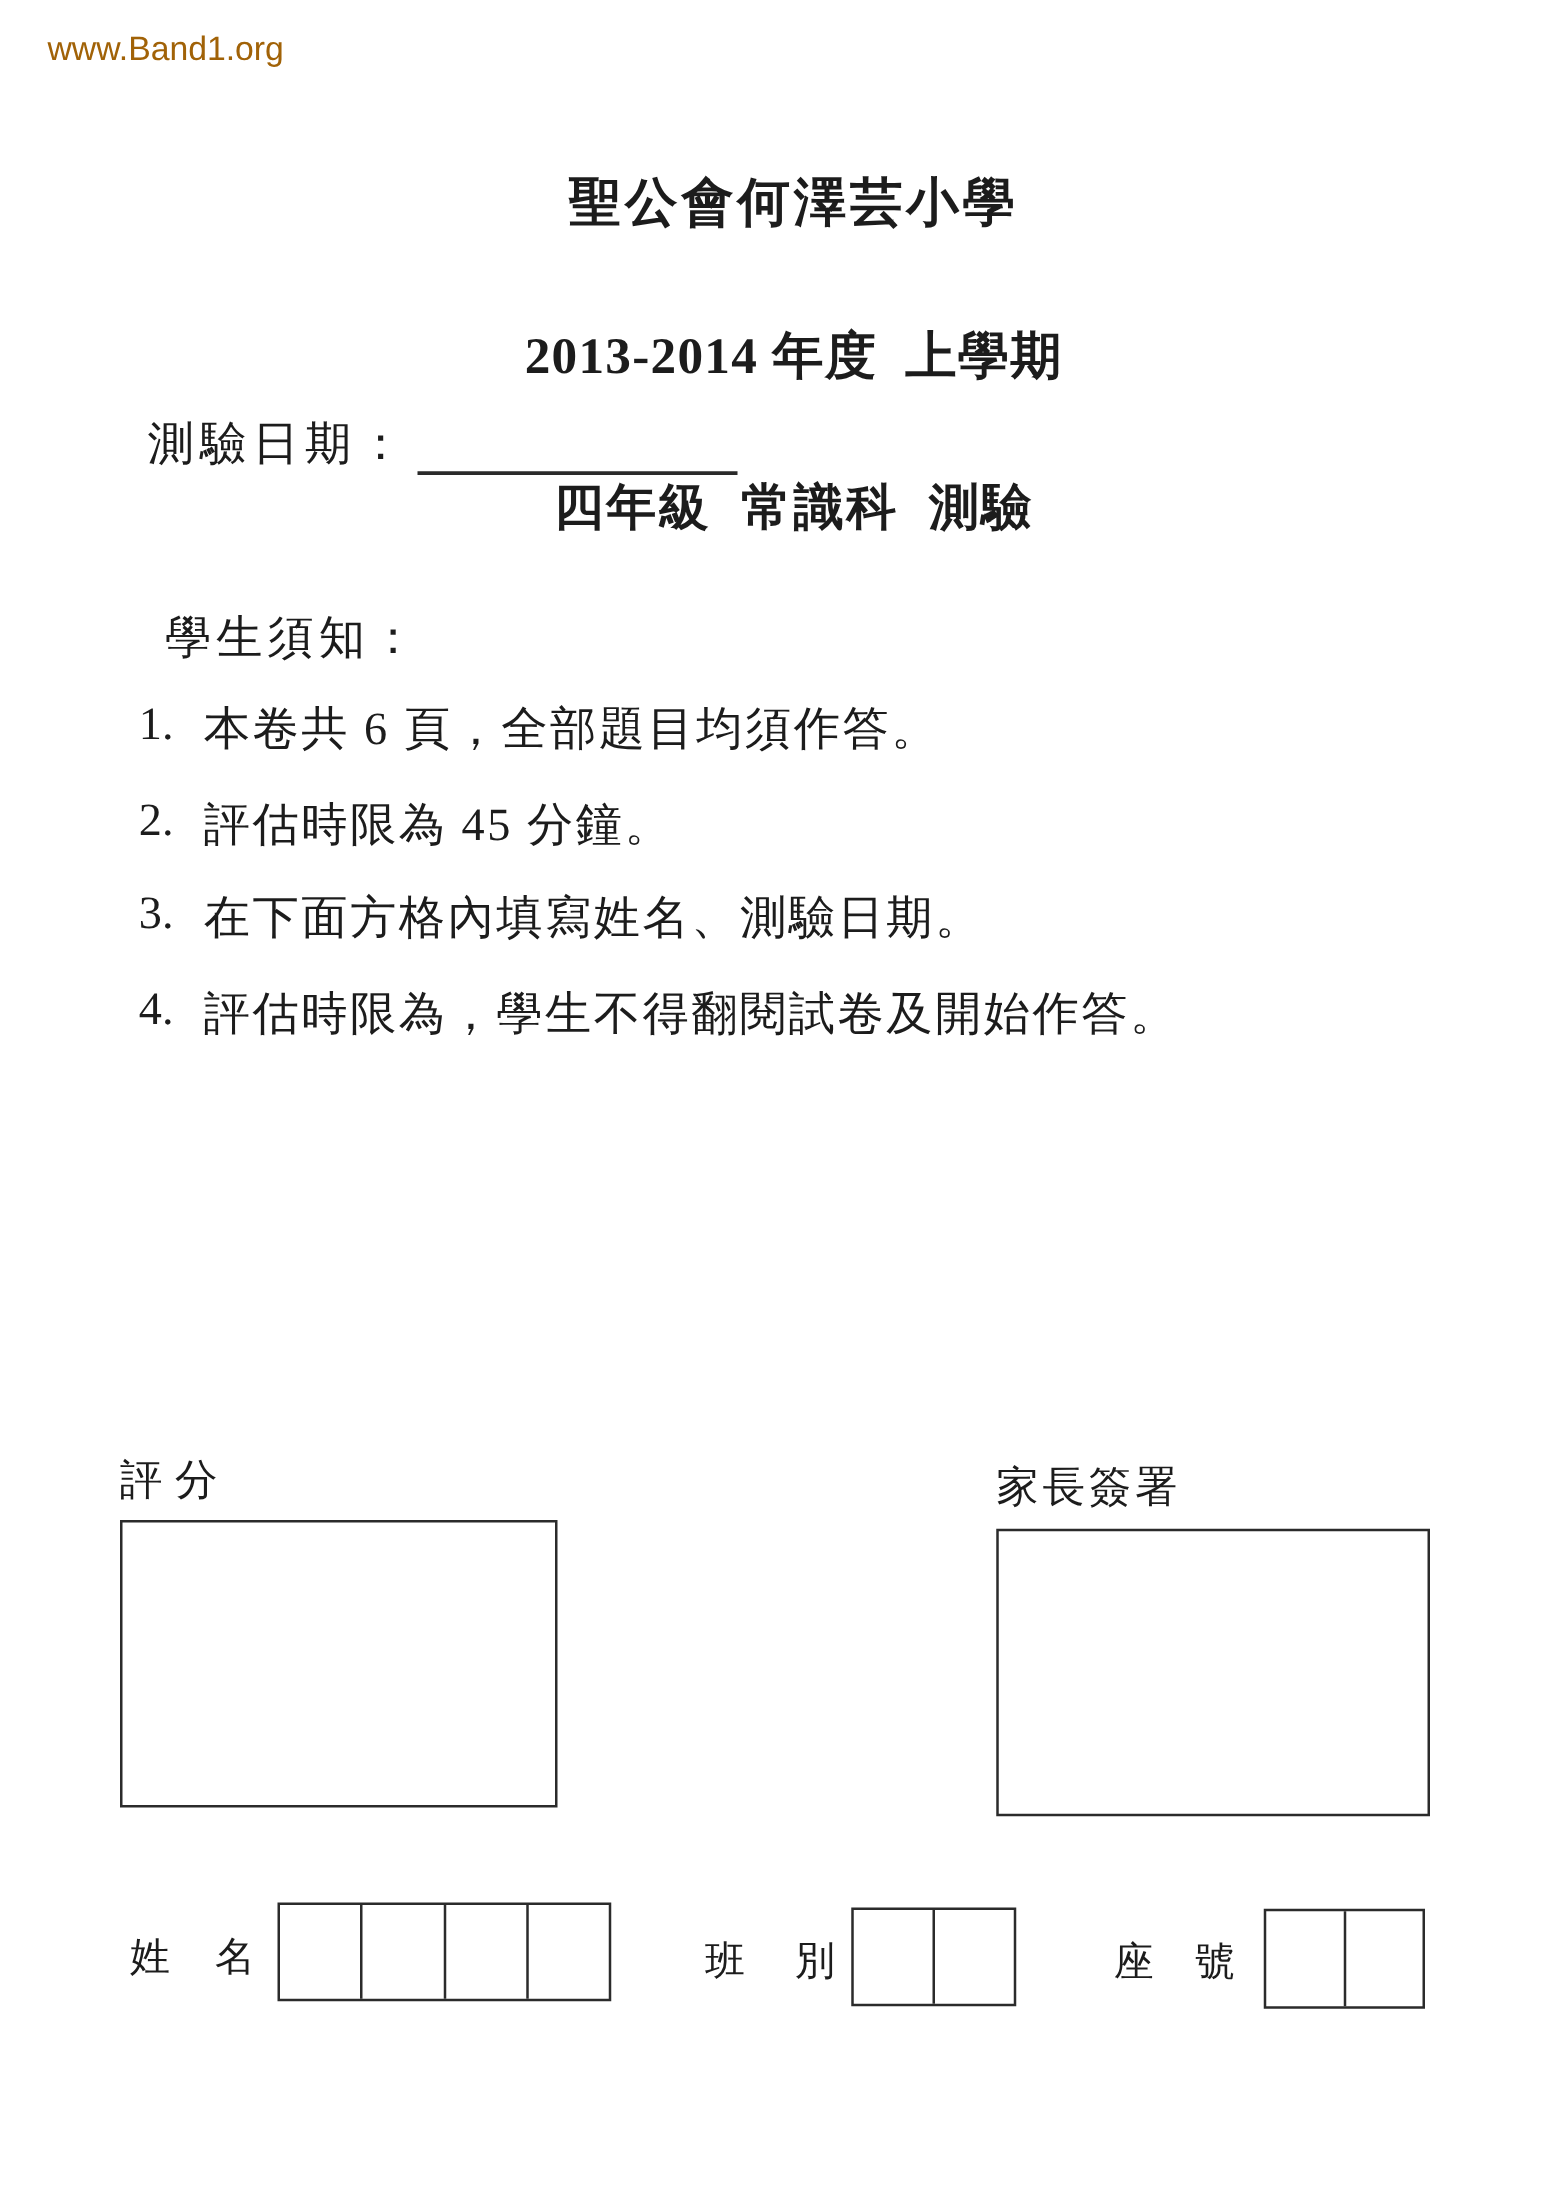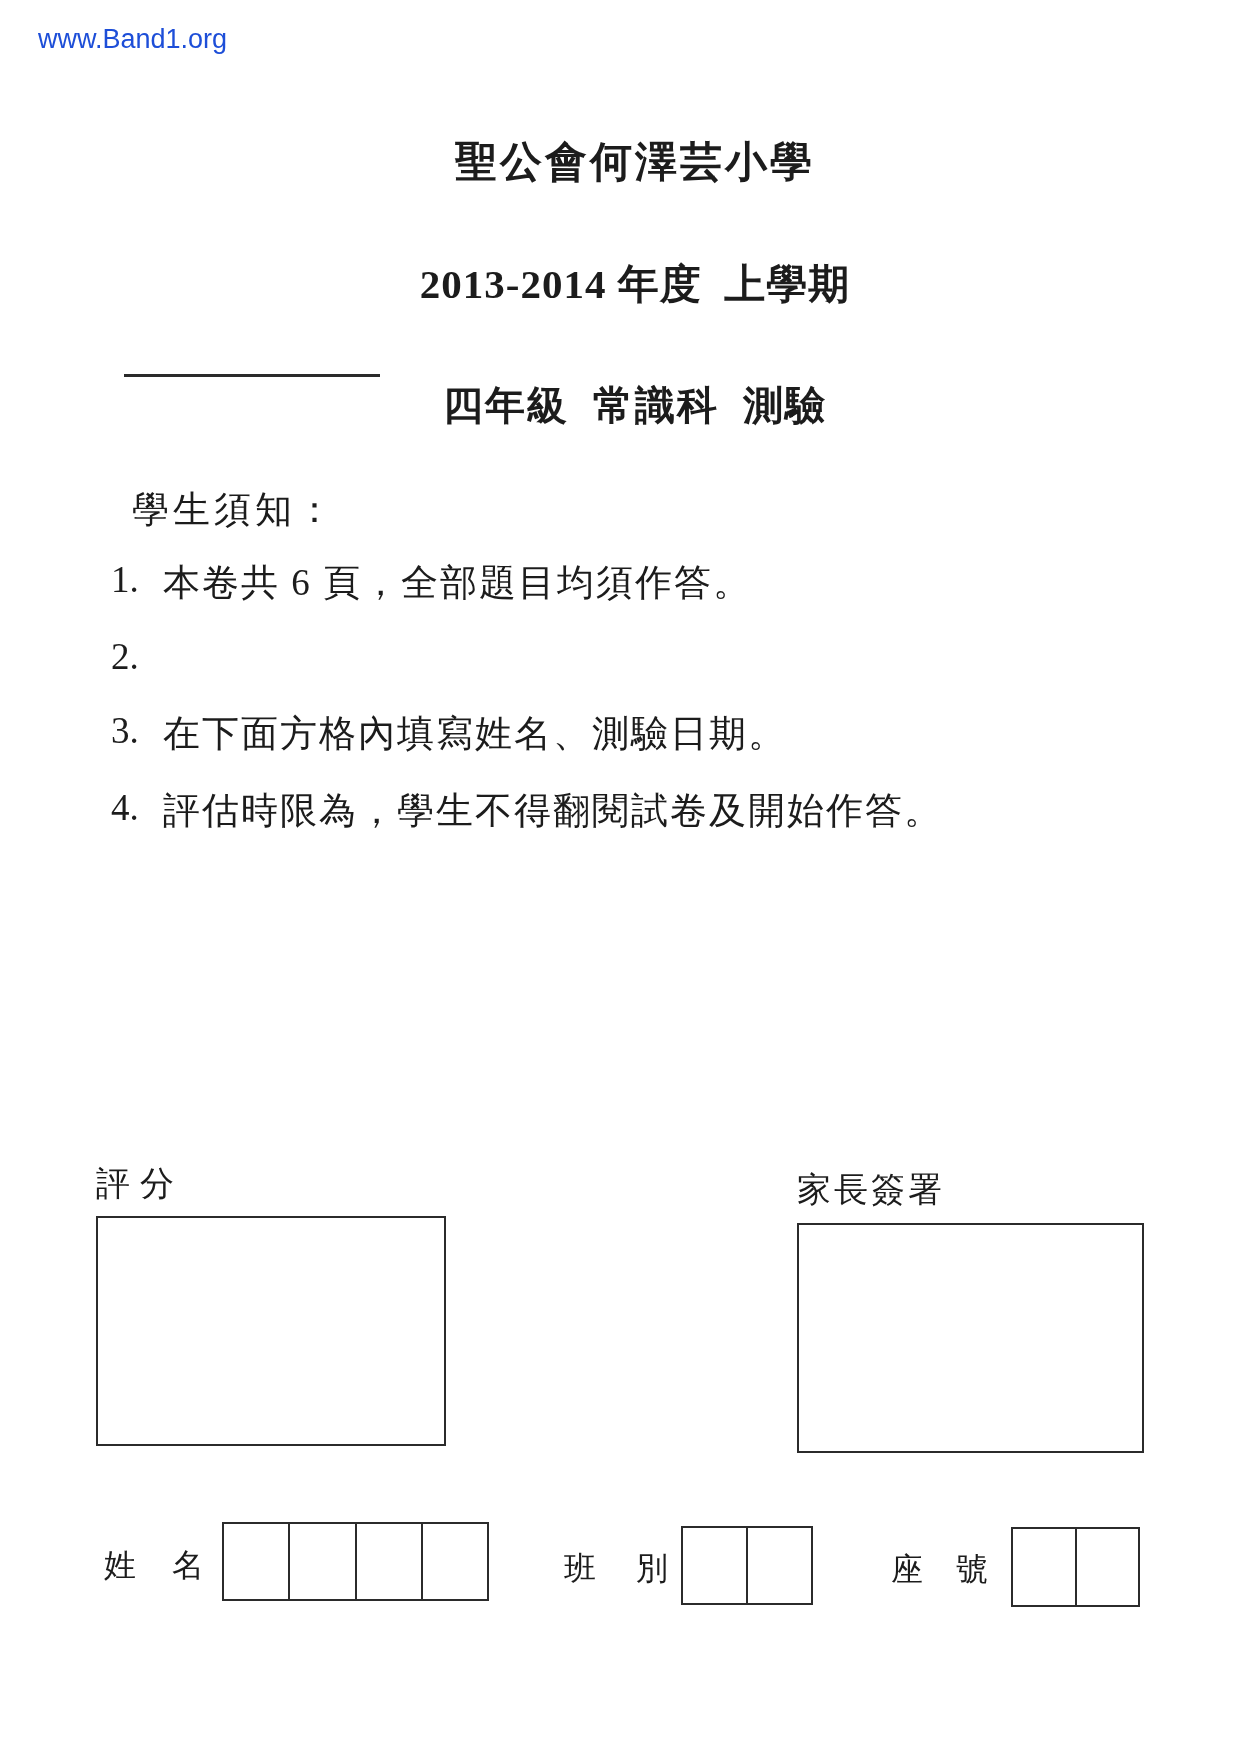--- a/index.html
+++ b/index.html
@@ -9,21 +9,21 @@
     position: relative;
     font-family: "Liberation Serif", "DejaVu Serif", serif;
     color: #1c1c1c;
     overflow: hidden;
   }
   .abs { position: absolute; }
 
   .watermark {
     left: 38px; top: 24px;
     font-family: "Liberation Sans", "DejaVu Sans", sans-serif;
-    font-size: 27px; color: #1d4ed8;
+    font-size: 27px; color: #a16207;
   }
 
   .header {
     left: 0; top: 98px; width: 1270px;
     text-align: center;
     font-weight: 600;
     white-space: pre;
   }
   .header .line1 { font-size: 42px; letter-spacing: 3px; margin: 0 0 31px 0; }
   .header .line2 { font-size: 41px; letter-spacing: 1px; font-weight: 700; margin: 0 0 30px 0; }
@@ -98,31 +98,33 @@
 
 <div class="abs watermark">www.Band1.org</div>
 
 <div class="abs header">
   <div class="line1">聖公會何澤芸小學</div>
   <div class="line2">2013-2014 年度  上學期</div>
   <div class="line3">四年級  常識科  測驗</div>
 </div>
 
 <div class="abs date-row">
+  <span>測驗日期：</span>
   <span class="date-underline"></span>
 </div>
 
 <div class="abs notices-heading">學生須知：</div>
 
 <div class="abs notice-item" id="item-0">
   <span class="num">1.</span>
   <span class="txt">本卷共 6 頁，全部題目均須作答。</span>
 </div>
 <div class="abs notice-item" id="item-1">
   <span class="num">2.</span>
+  <span class="txt">評估時限為 45 分鐘。</span>
 </div>
 <div class="abs notice-item" id="item-2">
   <span class="num">3.</span>
   <span class="txt">在下面方格內填寫姓名、測驗日期。</span>
 </div>
 <div class="abs notice-item" id="item-3">
   <span class="num">4.</span>
   <span class="txt">評估時限為，學生不得翻閱試卷及開始作答。</span>
 </div>
 

